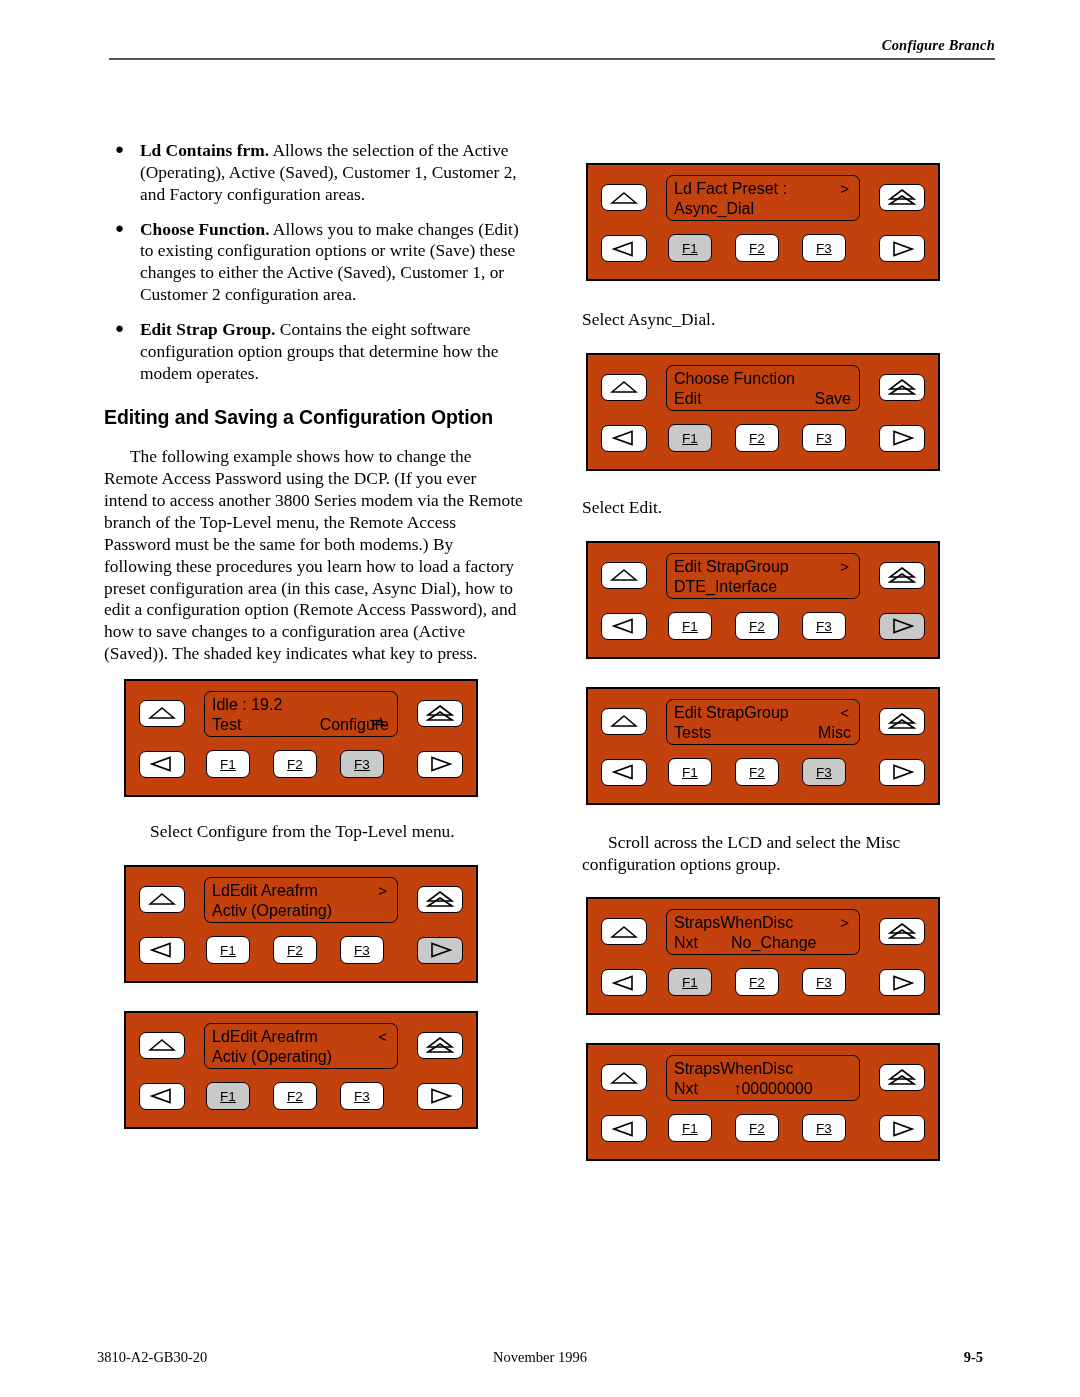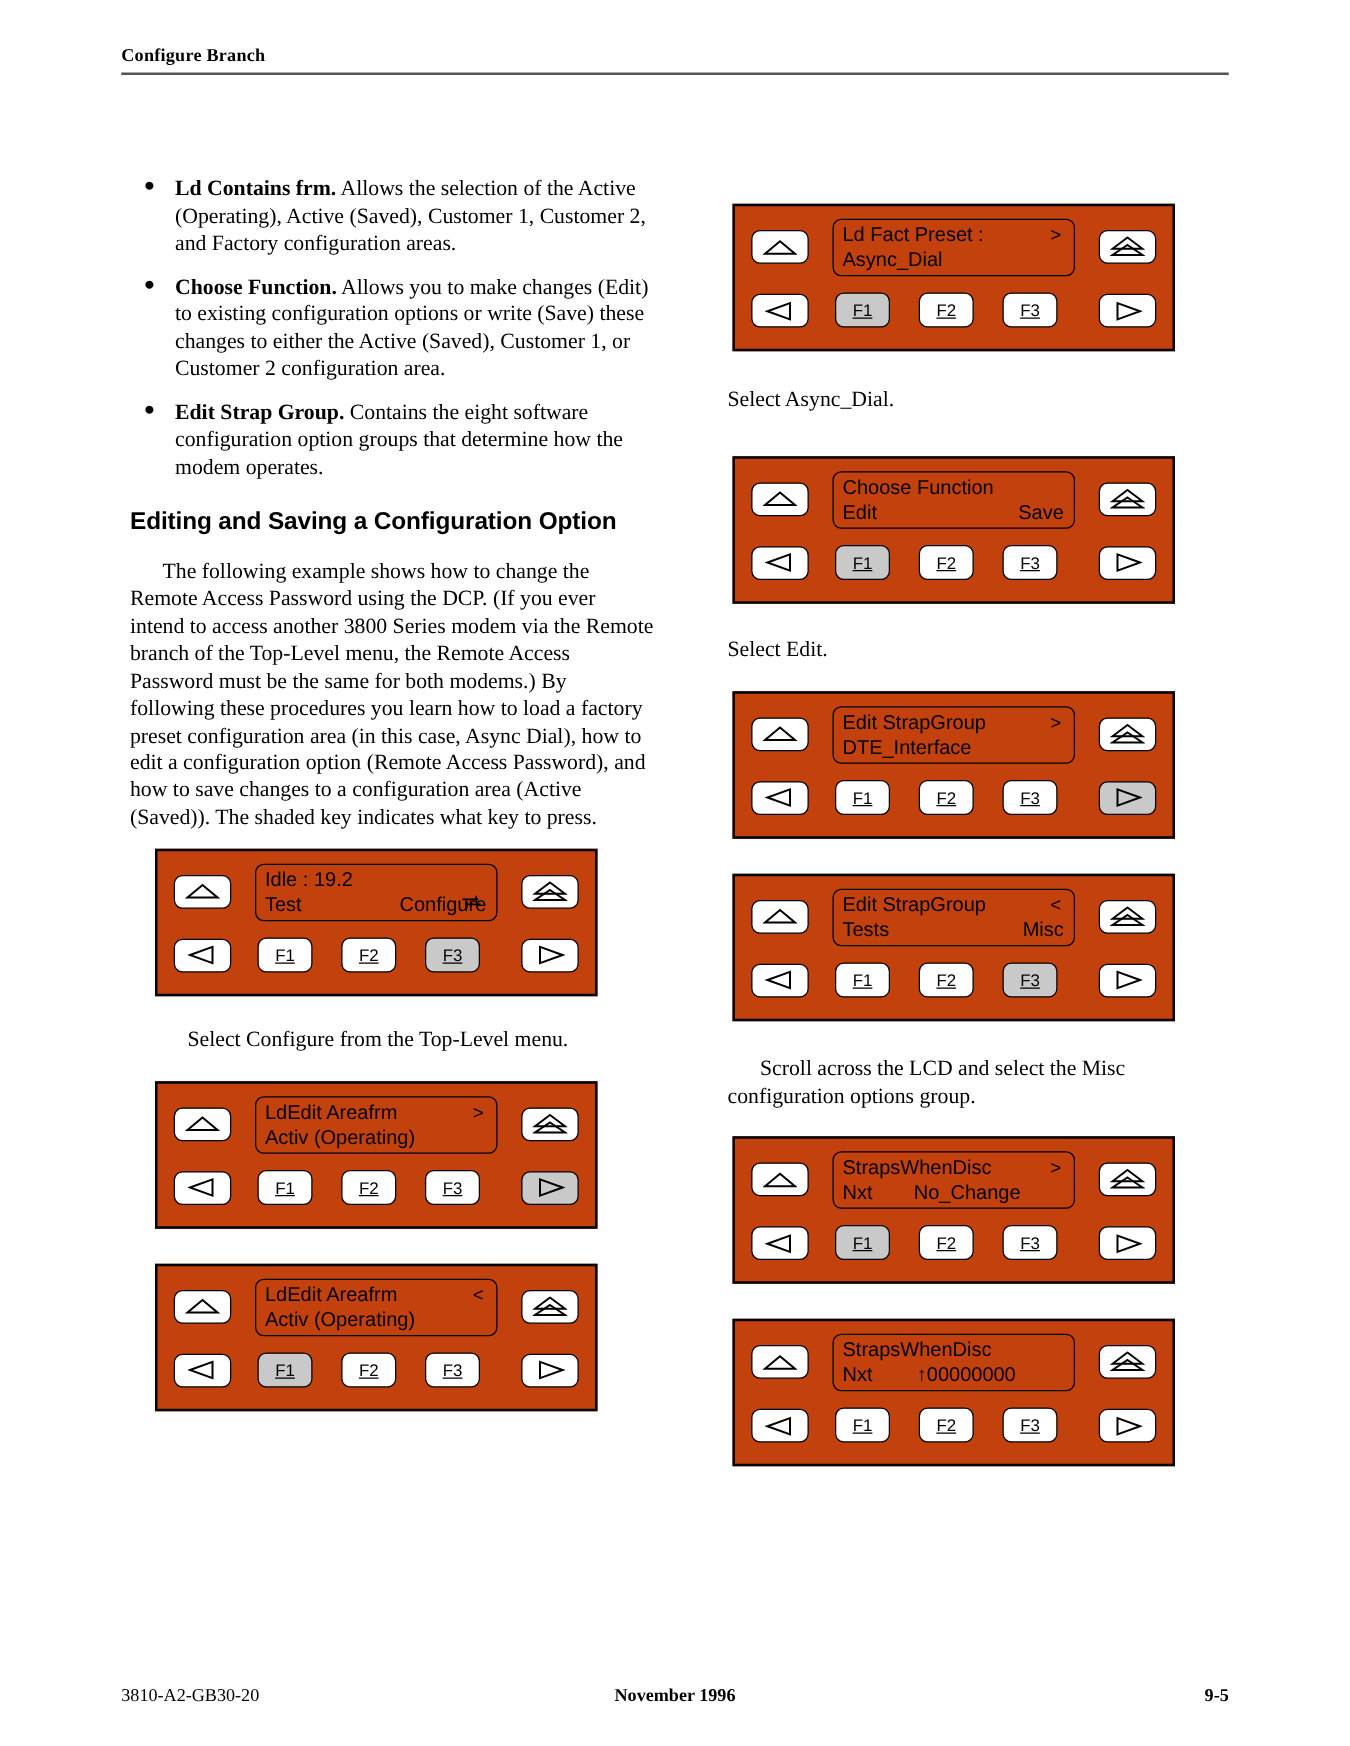--- a/index.html
+++ b/index.html
@@ -12,23 +12,25 @@
     height: 1397px;
     position: relative;
     font-family: "Liberation Serif", serif;
     color: #000;
     overflow: hidden;
   }
 
   
   #page-header {
     position: absolute;
-    left: 97px;
+    left: 109px;
     top: 36px;
     width: 886px;
+    text-align: right;
+    font-style: italic;
   }
   #page-header .hdr-text {
     font-family: "Liberation Serif", serif;
     font-weight: bold;
     font-size: 14.5px;
     letter-spacing: 0.2px;
     display: inline-block;
     padding-bottom: 3px;
   }
   #page-header .hdr-rule {
@@ -176,21 +178,21 @@
   #page-footer {
     position: absolute;
     left: 97px;
     top: 1349px;
     width: 886px;
     font-family: "Liberation Serif", serif;
     font-size: 14.5px;
     font-weight: bold;
   }
   #page-footer .f-left   { position: absolute; left: 0;   top: 0; font-weight: normal; }
-  #page-footer .f-center { position: absolute; left: 50%; top: 0; transform: translateX(-50%); font-weight: bold; }
+  #page-footer .f-center { position: absolute; left: 50%; top: 0; transform: translateX(-50%); font-weight: normal; }
   #page-footer .f-right  { position: absolute; right: 0;  top: 0; font-weight: bold; }
 </style>
 </head>
 <body>
 
 <div id="page-header">
   <div class="hdr-text">Configure Branch</div>
   <div class="hdr-rule"></div>
 </div>
 
@@ -407,21 +409,21 @@
           </div>
         </div>
       <div class="key fkey k-f1 shaded">F1</div>
       <div class="key fkey k-f2">F2</div>
       <div class="key fkey k-f3">F3</div>
     </div>
   </div>
 
   <p class="caption rightcol" style="margin-top:28px;">Select Async_Dial.</p>
 
-  <div class="dcp-wrap rightcol" style="margin-top:34px;">
+  <div class="dcp-wrap rightcol" style="margin-top:22px;">
     <div class="dcp">
       <div class="lcd">
         <div class="lcd-line">
           <span class="lcd-left">Choose Function</span>
         </div>
         <div class="lcd-line">
           <span class="lcd-left">Edit</span>
           <span class="lcd-right">Save</span>
         </div>
       </div>

